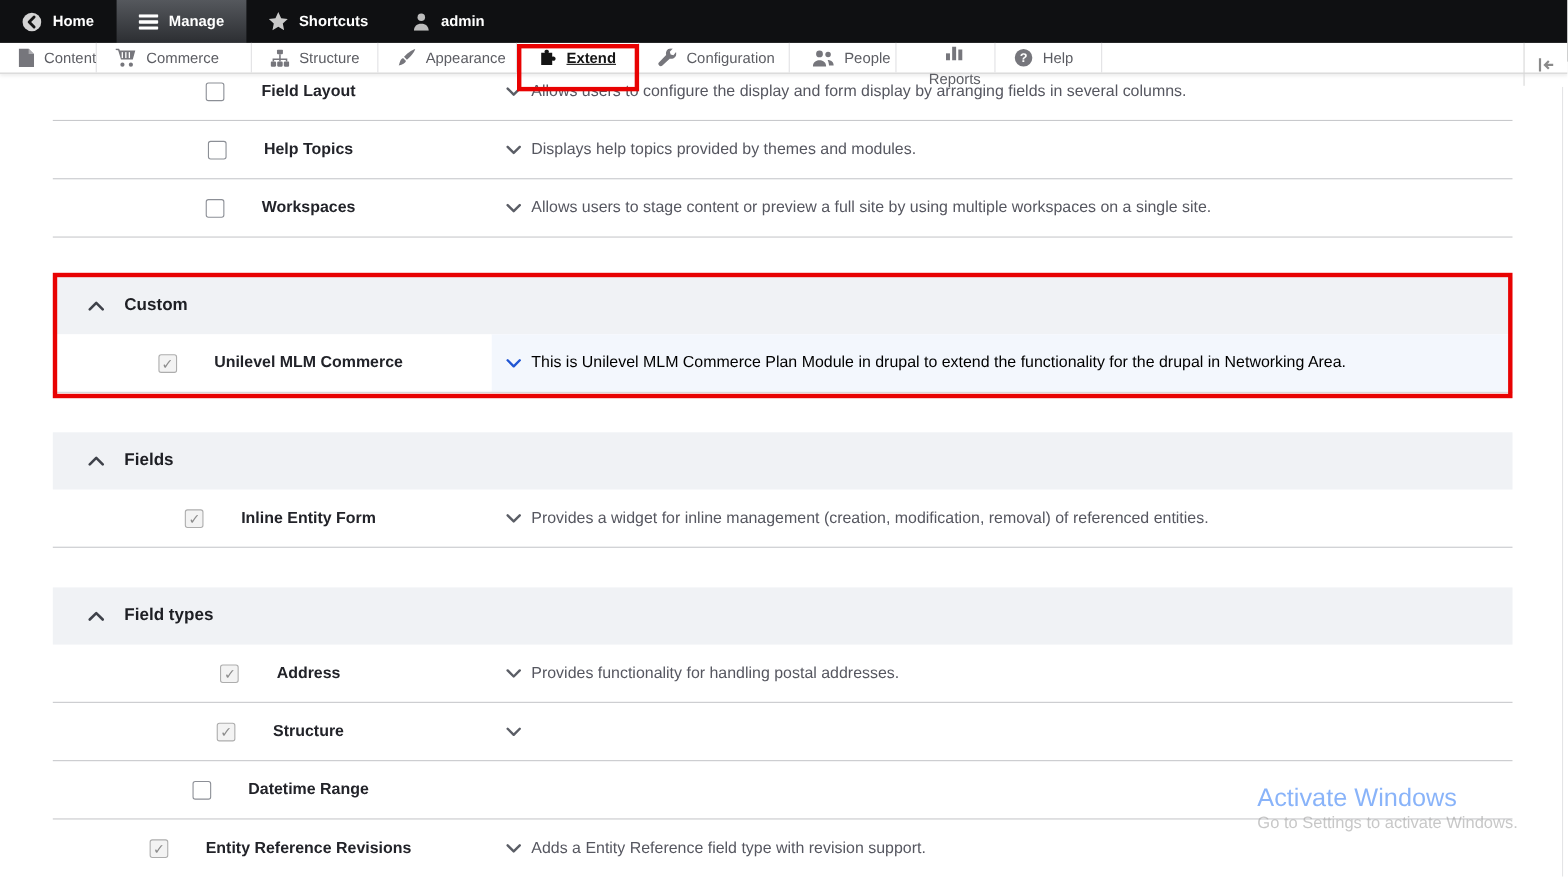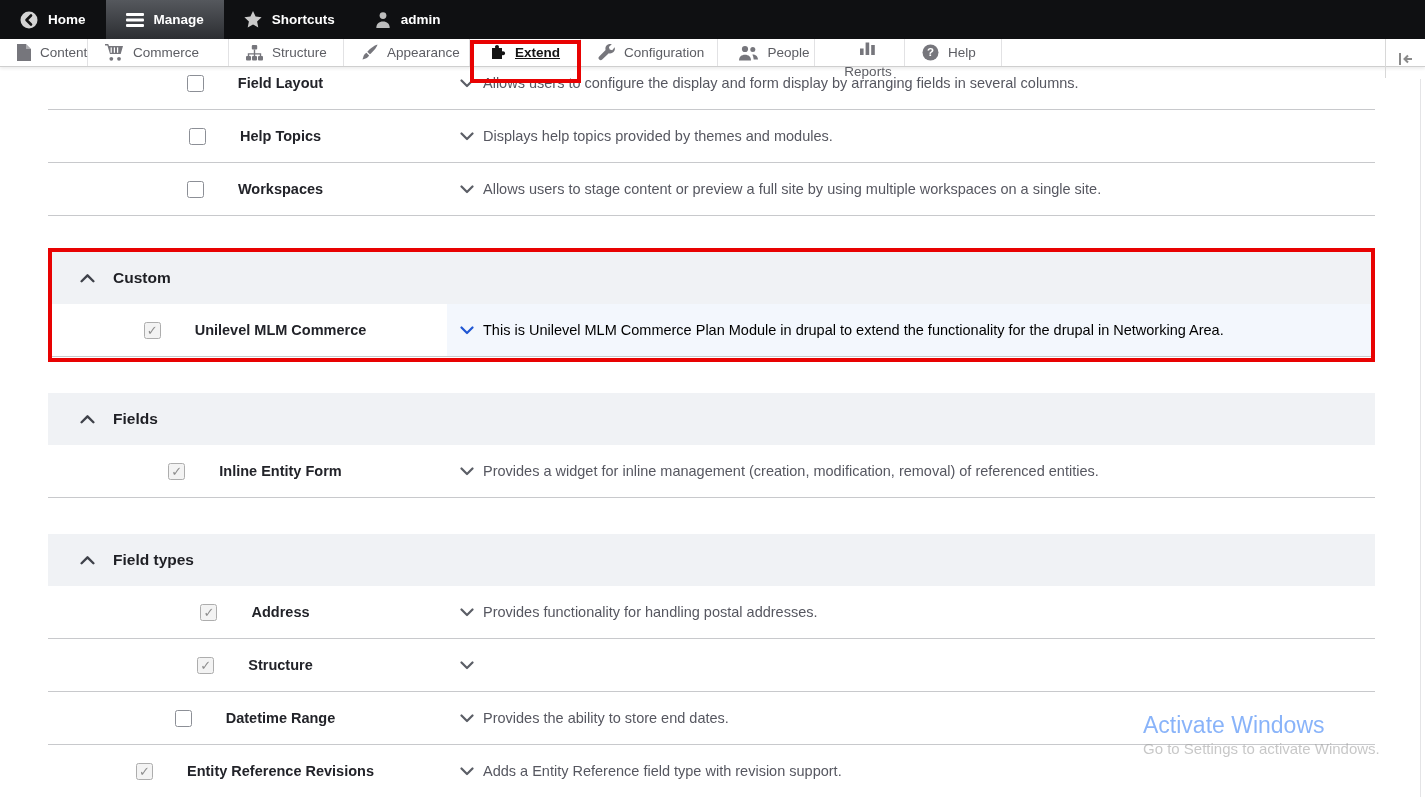--- a/index.html
+++ b/index.html
@@ -351,28 +351,20 @@
               <path d="M1.5 1.5 7 7l5.5-5.5" fill="none" stroke="currentColor" stroke-width="2.2" stroke-linecap="round" stroke-linejoin="round"></path>
             </svg>
           </span>
         </div>
       </div>
       <div class="mrow">
         <div class="cell-left">
           <span class="cb"></span>
           <span class="mname">Datetime Range</span>
         </div>
-        <div class="cell-right">
-          <span class="icon">
-            <svg width="14" height="9" viewBox="0 0 14 9">
-              <path d="M1.5 1.5 7 7l5.5-5.5" fill="none" stroke="currentColor" stroke-width="2.2" stroke-linecap="round" stroke-linejoin="round"></path>
-            </svg>
-          </span>
-          <span class="mdesc">Provides the ability to store end dates.</span>
-        </div>
       </div>
       <div class="mrow">
         <div class="cell-left">
           <span class="cb checked">✓</span>
           <span class="mname">Entity Reference Revisions</span>
         </div>
         <div class="cell-right">
           <span class="icon">
             <svg width="14" height="9" viewBox="0 0 14 9">
               <path d="M1.5 1.5 7 7l5.5-5.5" fill="none" stroke="currentColor" stroke-width="2.2" stroke-linecap="round" stroke-linejoin="round"></path>

